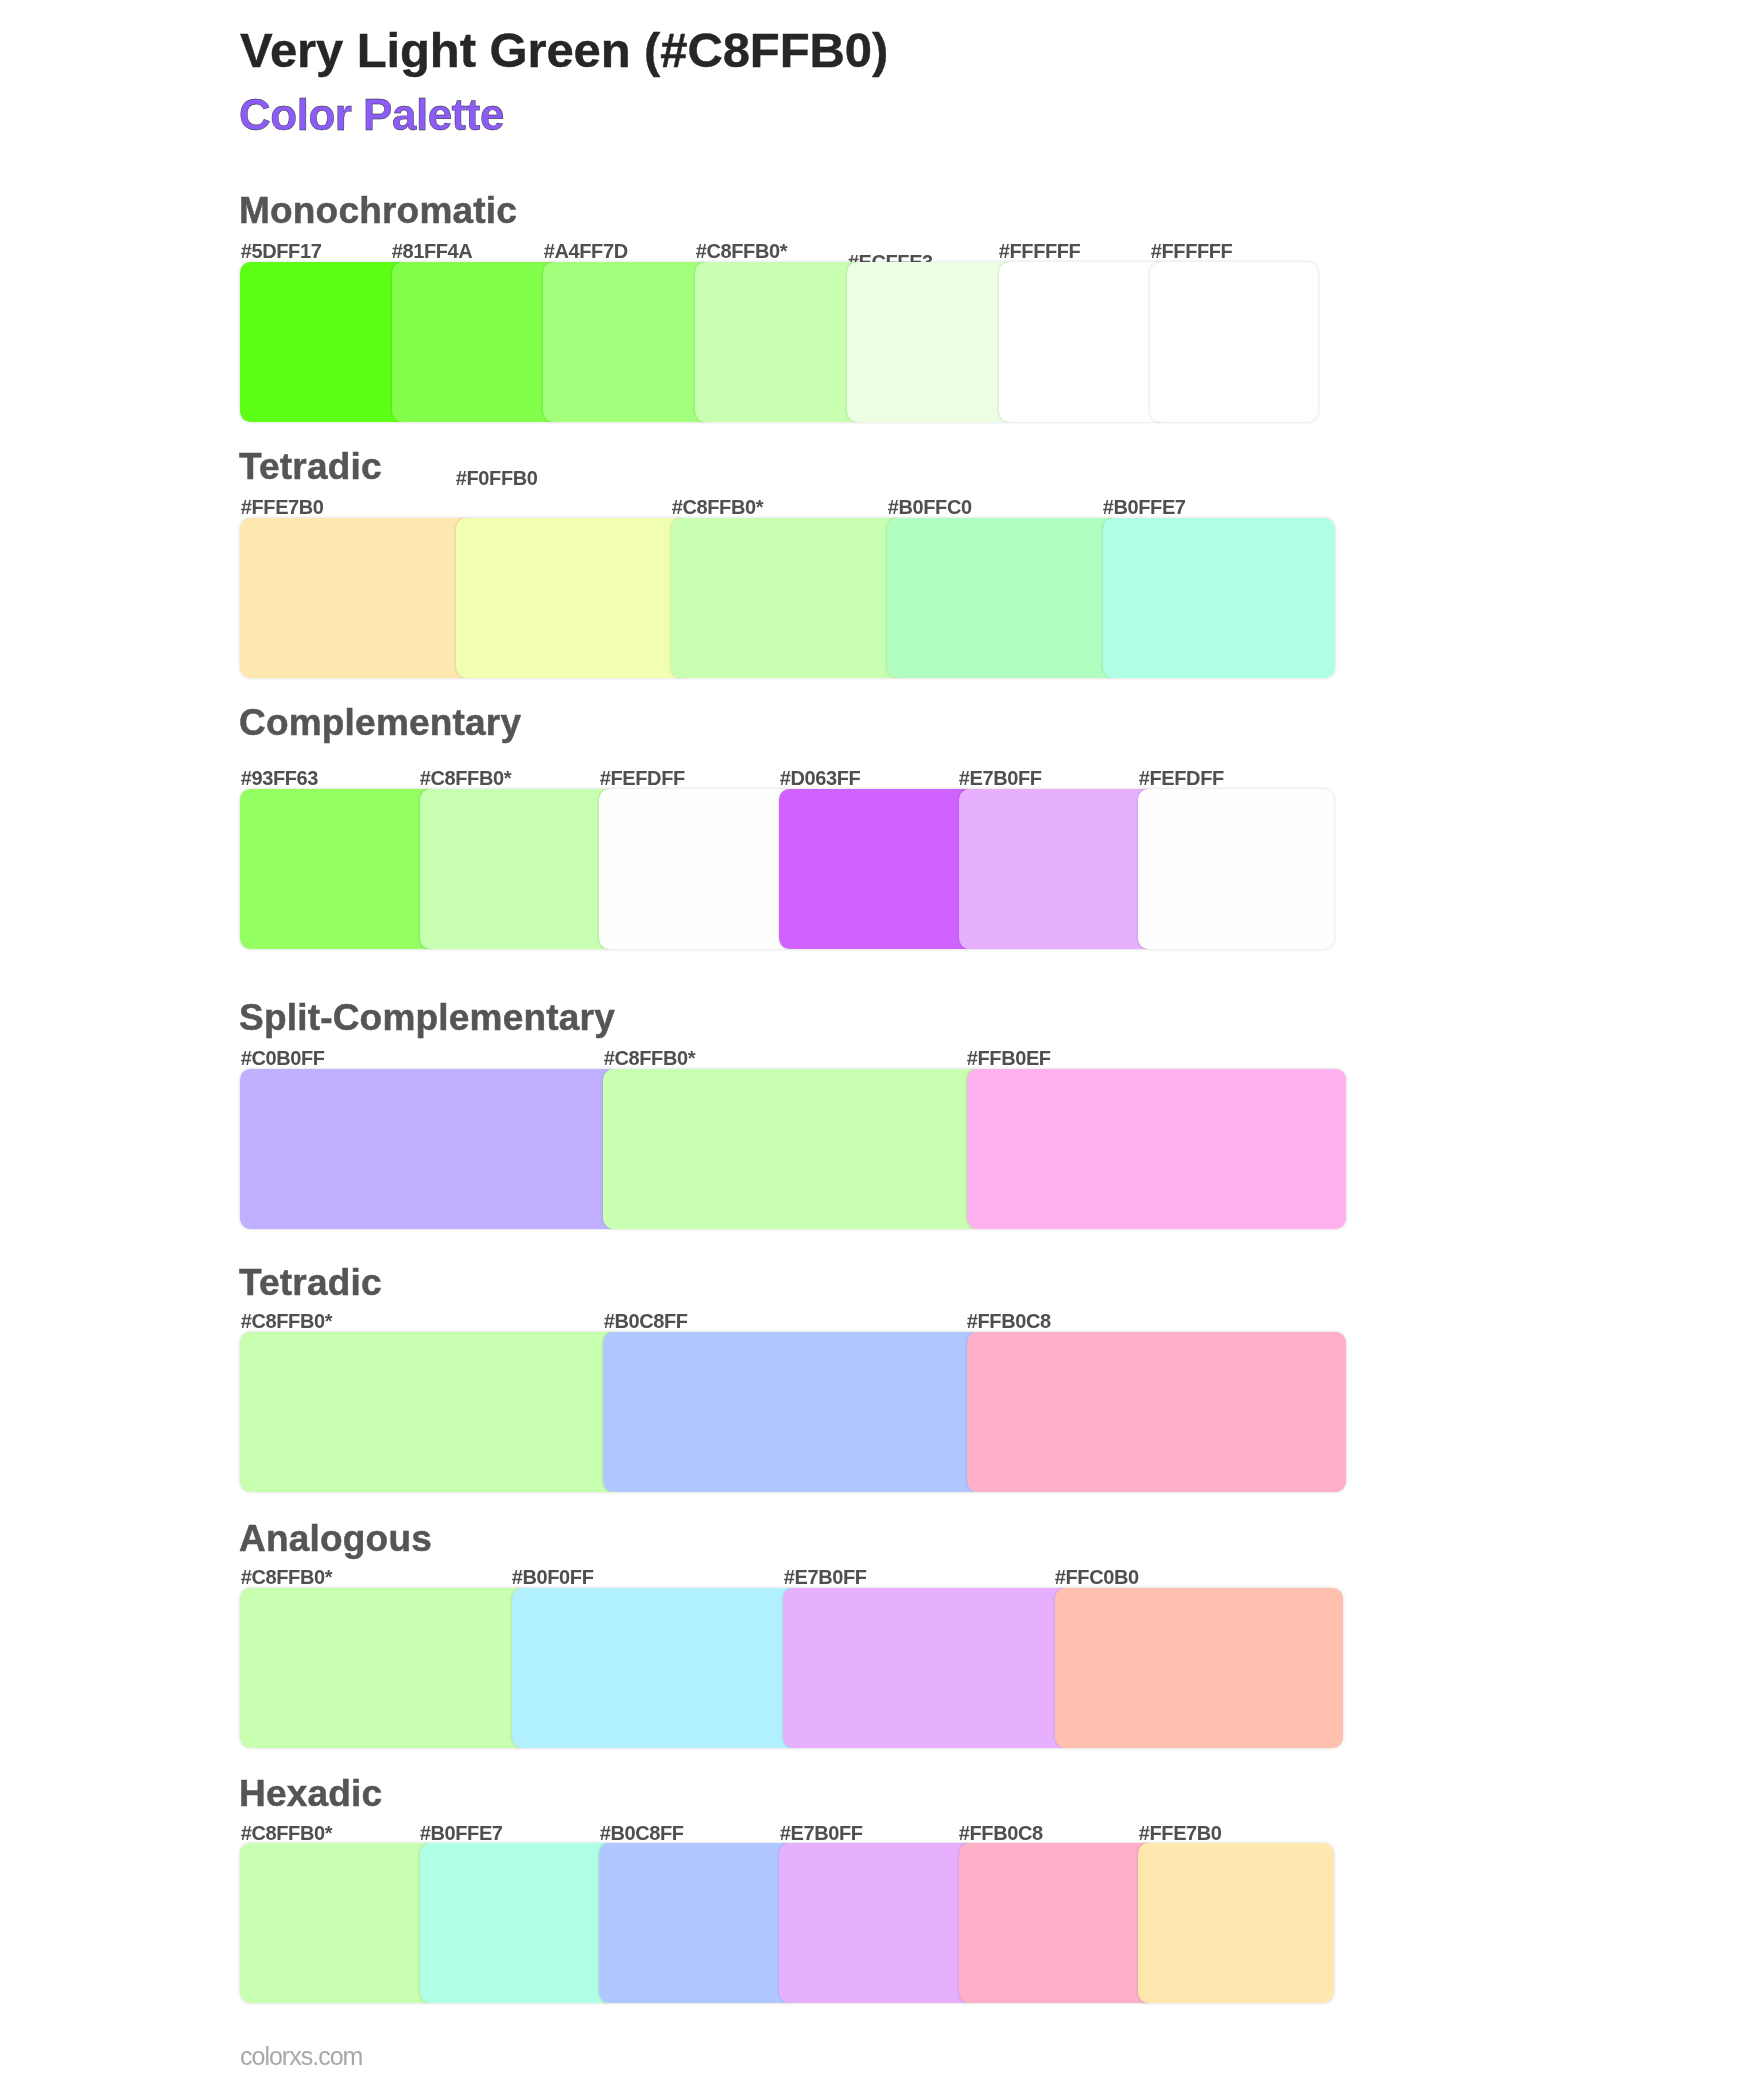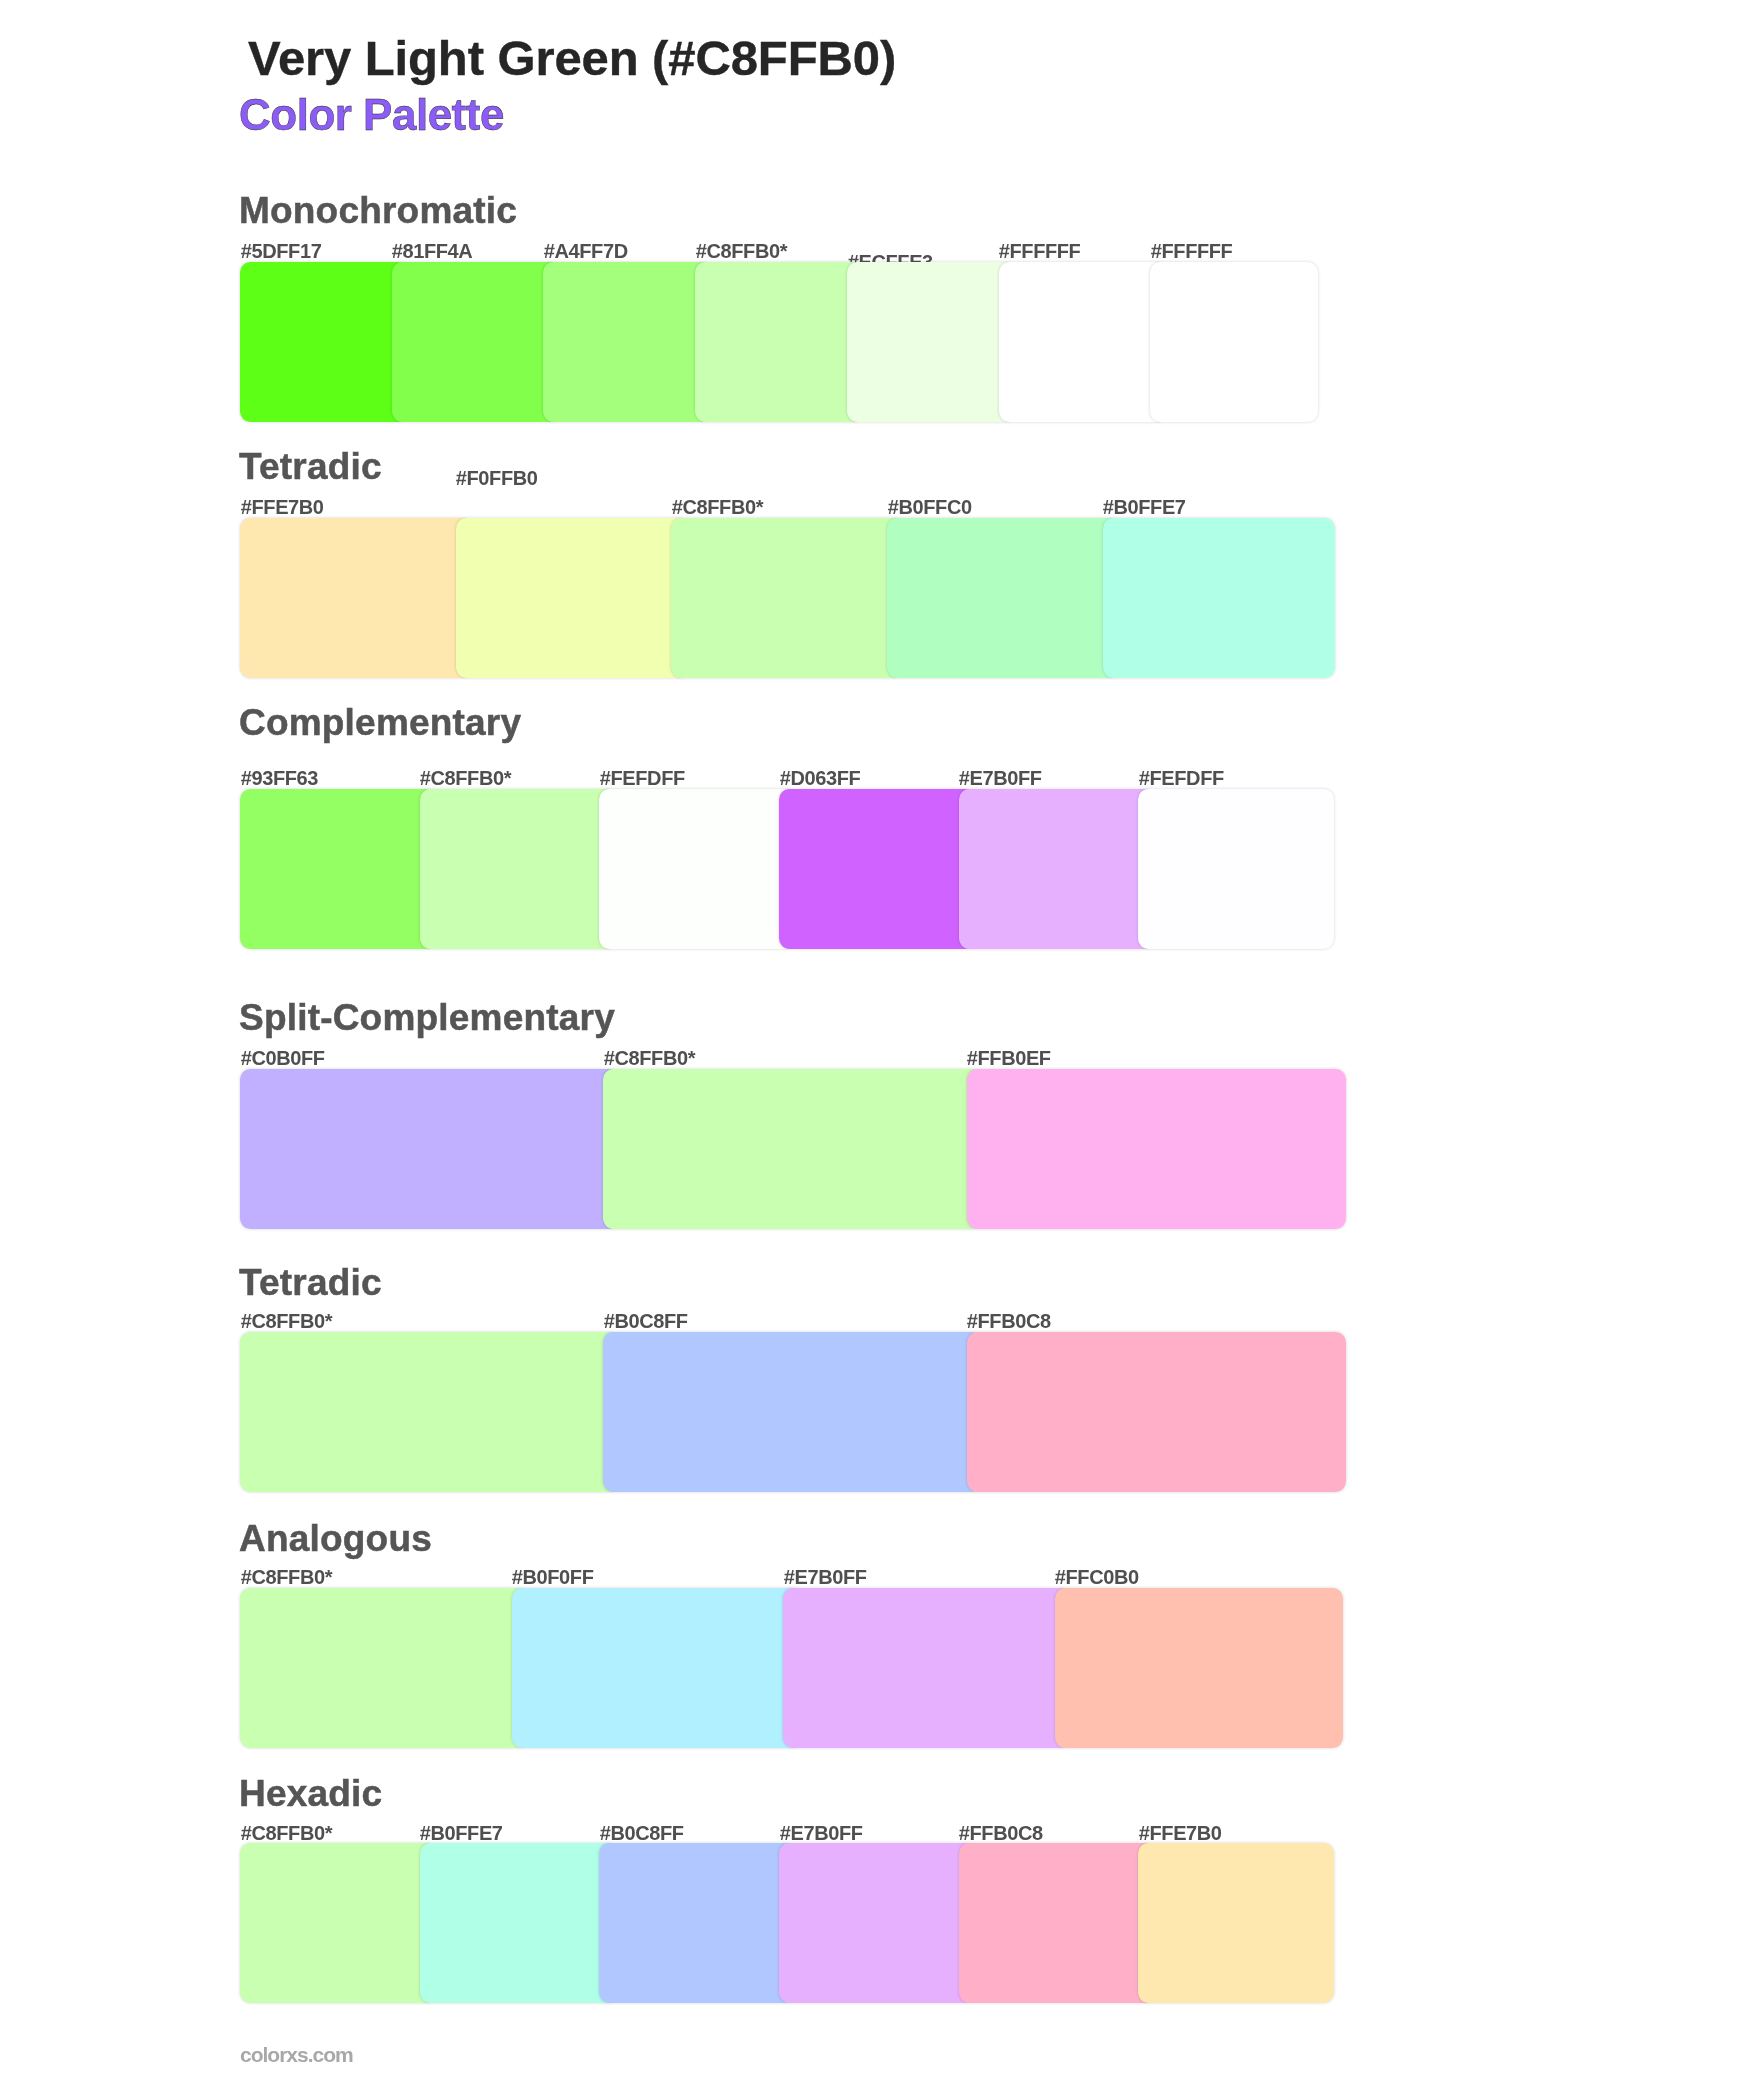--- a/index.html
+++ b/index.html
@@ -1,42 +1,42 @@
 <!DOCTYPE html>
 <html style="font-size:12.8px"><head>
 <meta charset="utf-8">
 <title>Very Light Green (#C8FFB0) Color Palette</title>
 <style>
   html,body{margin:0;padding:0;background:#ffffff;}
   body{font-family:"Liberation Sans",sans-serif;-webkit-font-smoothing:antialiased;}
 
   .page{position:relative;width:1757px;height:2077px;overflow:hidden;background:#ffffff;}
 
-  .page-title{position:absolute;left:240px;top:25.6px;margin:8px;font-size:49px;line-height:1;
+  .page-title{position:absolute;left:240px;top:25.6px;margin:0;font-size:49px;line-height:1;
     font-weight:700;color:#262626;letter-spacing:-0.1px;white-space:nowrap;transform:translateZ(0);
     -webkit-text-stroke:0.4px #262626;}
   .page-subtitle{position:absolute;left:239px;top:93px;margin:0;font-size:44px;line-height:1;
     font-weight:700;color:#8b5cf6;letter-spacing:-0.5px;white-space:nowrap;transform:translateZ(0);
     -webkit-text-stroke:0.4px #262626;}
 
   .palette-section{position:absolute;left:0;top:0;width:1757px;height:0;}
   .section-title{position:absolute;left:239px;margin:0;font-size:37px;line-height:1;
     font-weight:700;color:#555555;letter-spacing:0.2px;white-space:nowrap;transform:translateZ(0);
     -webkit-text-stroke:0.5px #555555;}
 
   .swatch-labels{position:absolute;left:0;top:0;}
   .swatch-label{position:absolute;margin-left:0.8px;font-size:20px;line-height:1;font-weight:600;
     color:#4f4f4f;white-space:nowrap;letter-spacing:-0.4px;transform:translateZ(0);}
 
   .swatch-row{position:absolute;left:240px;height:160px;}
   .swatch{position:absolute;top:0;height:160px;border-radius:10.4px;
     box-shadow:0 0 3.2px rgba(0,0,0,0.18);}
 
-  .footer-text{position:absolute;left:240px;top:2044px;font-size:21px;line-height:1;
-    font-weight:700;color:#a8a8a8;letter-spacing:-1px;white-space:nowrap;transform:translateZ(0);}
+  .footer-text{position:absolute;left:240px;top:2044px;font-size:25px;line-height:1;
+    font-weight:400;color:#a8a8a8;letter-spacing:-1px;white-space:nowrap;transform:translateZ(0);}
 </style>
 </head>
 <body>
 
 <div class="page">
 
   <h1 class="page-title">Very Light Green (#C8FFB0)</h1>
   <h2 class="page-subtitle">Color Palette</h2>
 
   <section class="palette-section">

